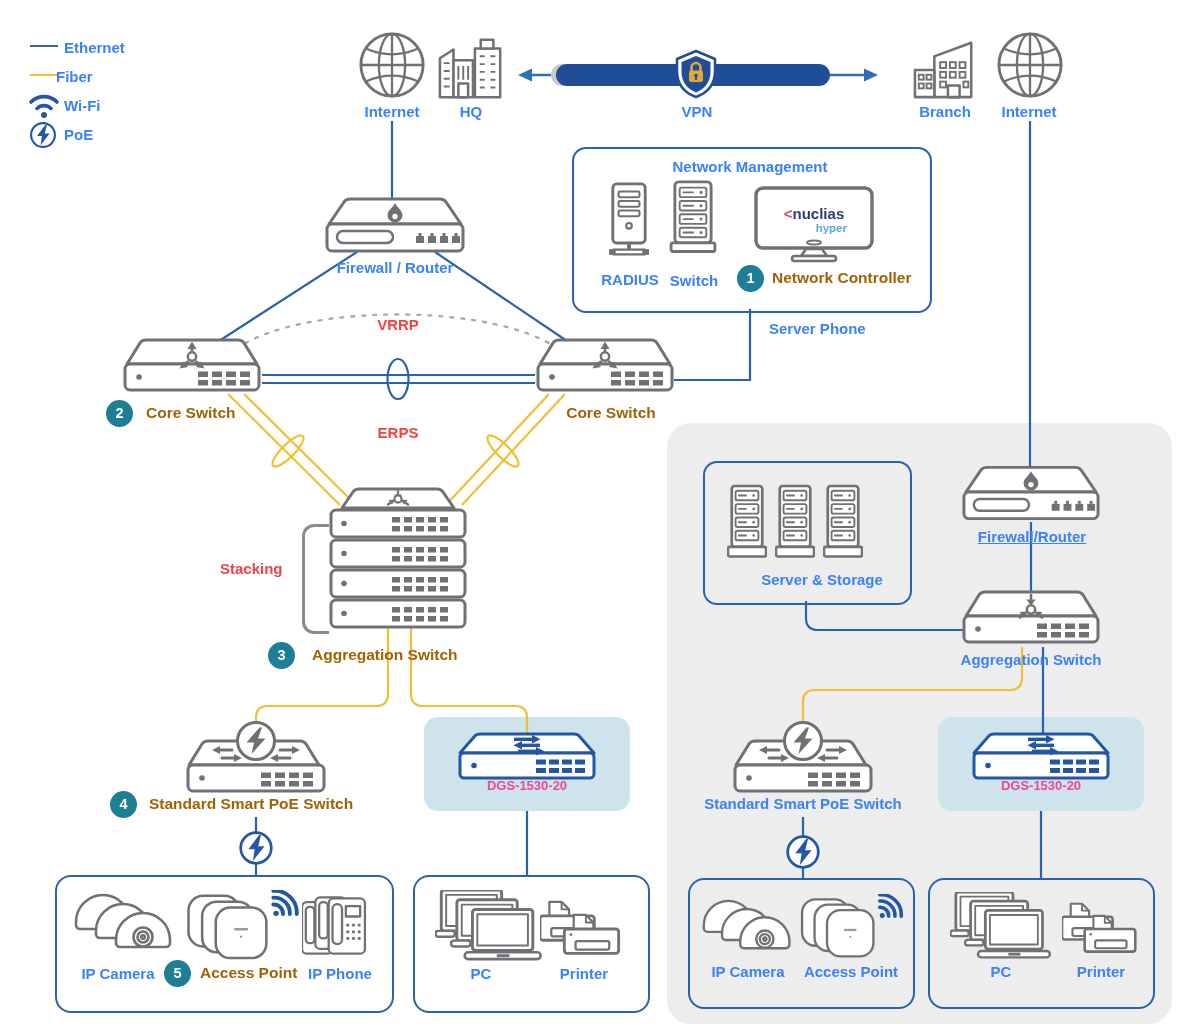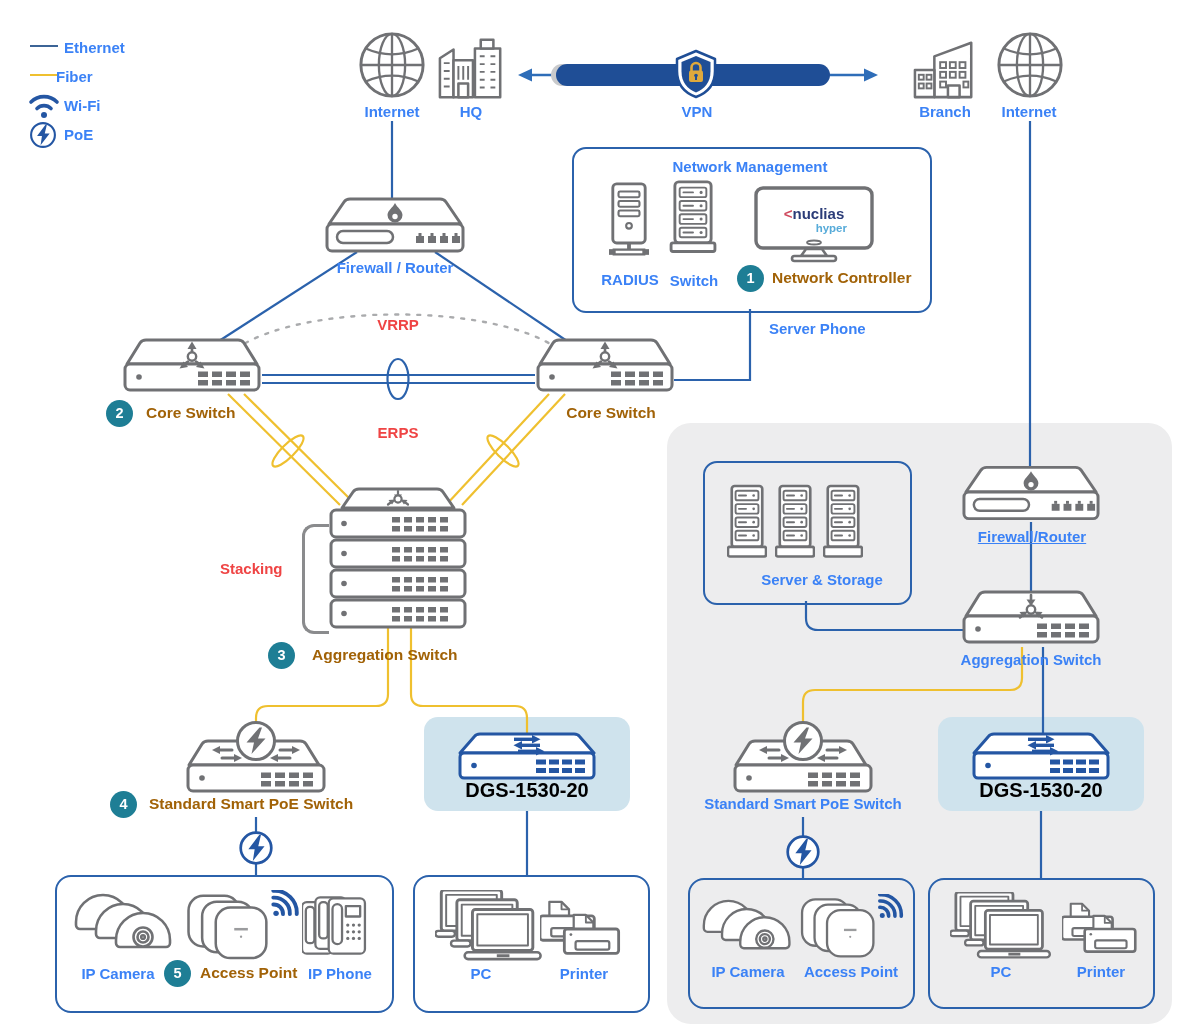--- a/index.html
+++ b/index.html
@@ -3,21 +3,21 @@
 <meta charset="utf-8">
 <style>
   html,body{margin:0;padding:0;background:#ffffff;}
   .canvas{position:relative;width:1200px;height:1034px;background:#fff;overflow:hidden;
           font-family:"Liberation Sans",sans-serif;}
   .abs{position:absolute;}
   .lbl{position:absolute;font:600 15px/1.15 "Liberation Sans",sans-serif;color:#3b82f6;white-space:nowrap;}
   .ctr{transform:translateX(-50%);}
   .rt{}
   .teal{color:#a16207;font-weight:700;font-size:15.5px;}
-  .navy{color:#000000;font-weight:700;font-size:20px;}
+  .navy{color:#ec4899;font-weight:700;font-size:13px;}
   .mut{color:#ef4444;font-weight:700;}
   .badge{position:absolute;width:27px;height:27px;border-radius:50%;background:#1e7e95;color:#fff;
          font:700 14.5px/27px "Liberation Sans",sans-serif;text-align:center;}
   .gbox{position:absolute;border:2px solid #2b62ac;border-radius:16px;background:transparent;}
   .hl{position:absolute;background:#cfe3ed;border-radius:14px;}
   .branchbg{position:absolute;left:667px;top:423px;width:505px;height:601px;background:#ededee;border-radius:24px;}
   .bracket{position:absolute;left:302px;top:524px;width:24px;height:104px;border:3px solid #8a8b8d;border-right:none;
            border-top-left-radius:12px;border-bottom-left-radius:12px;}
   .vrrp-pill{background:#fff;padding:0 5px;}
   svg{display:block;}

